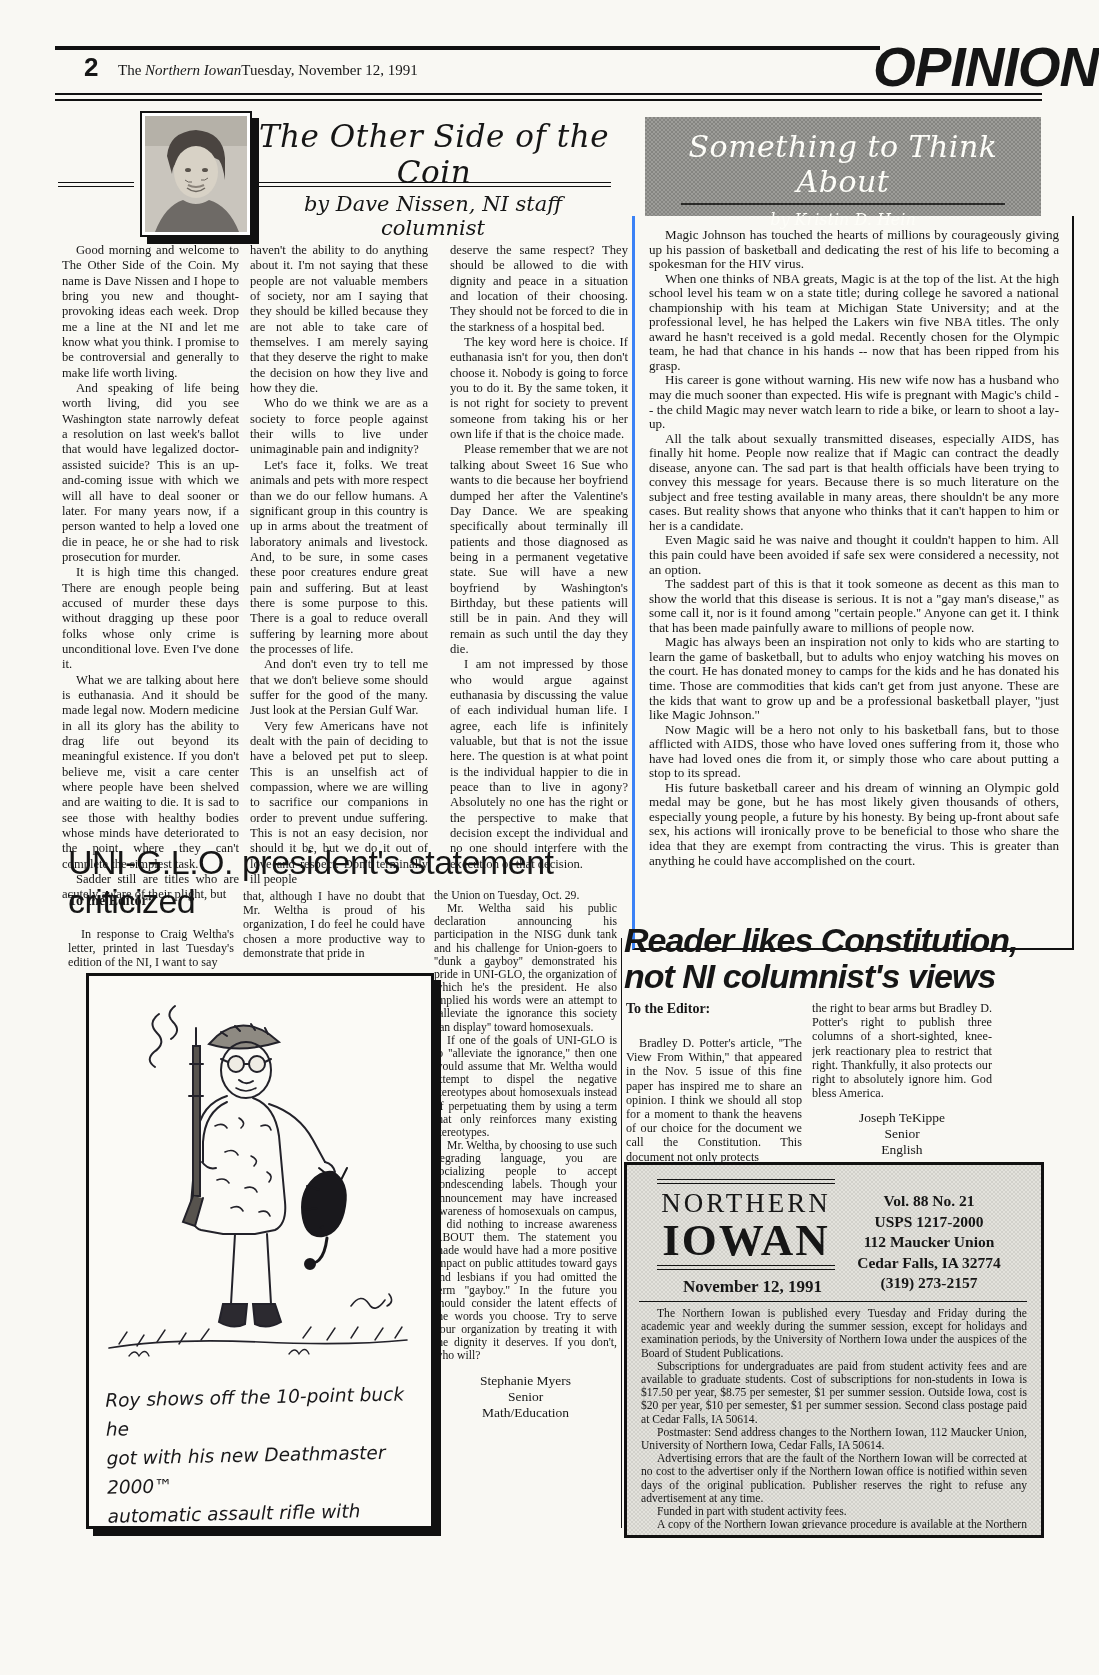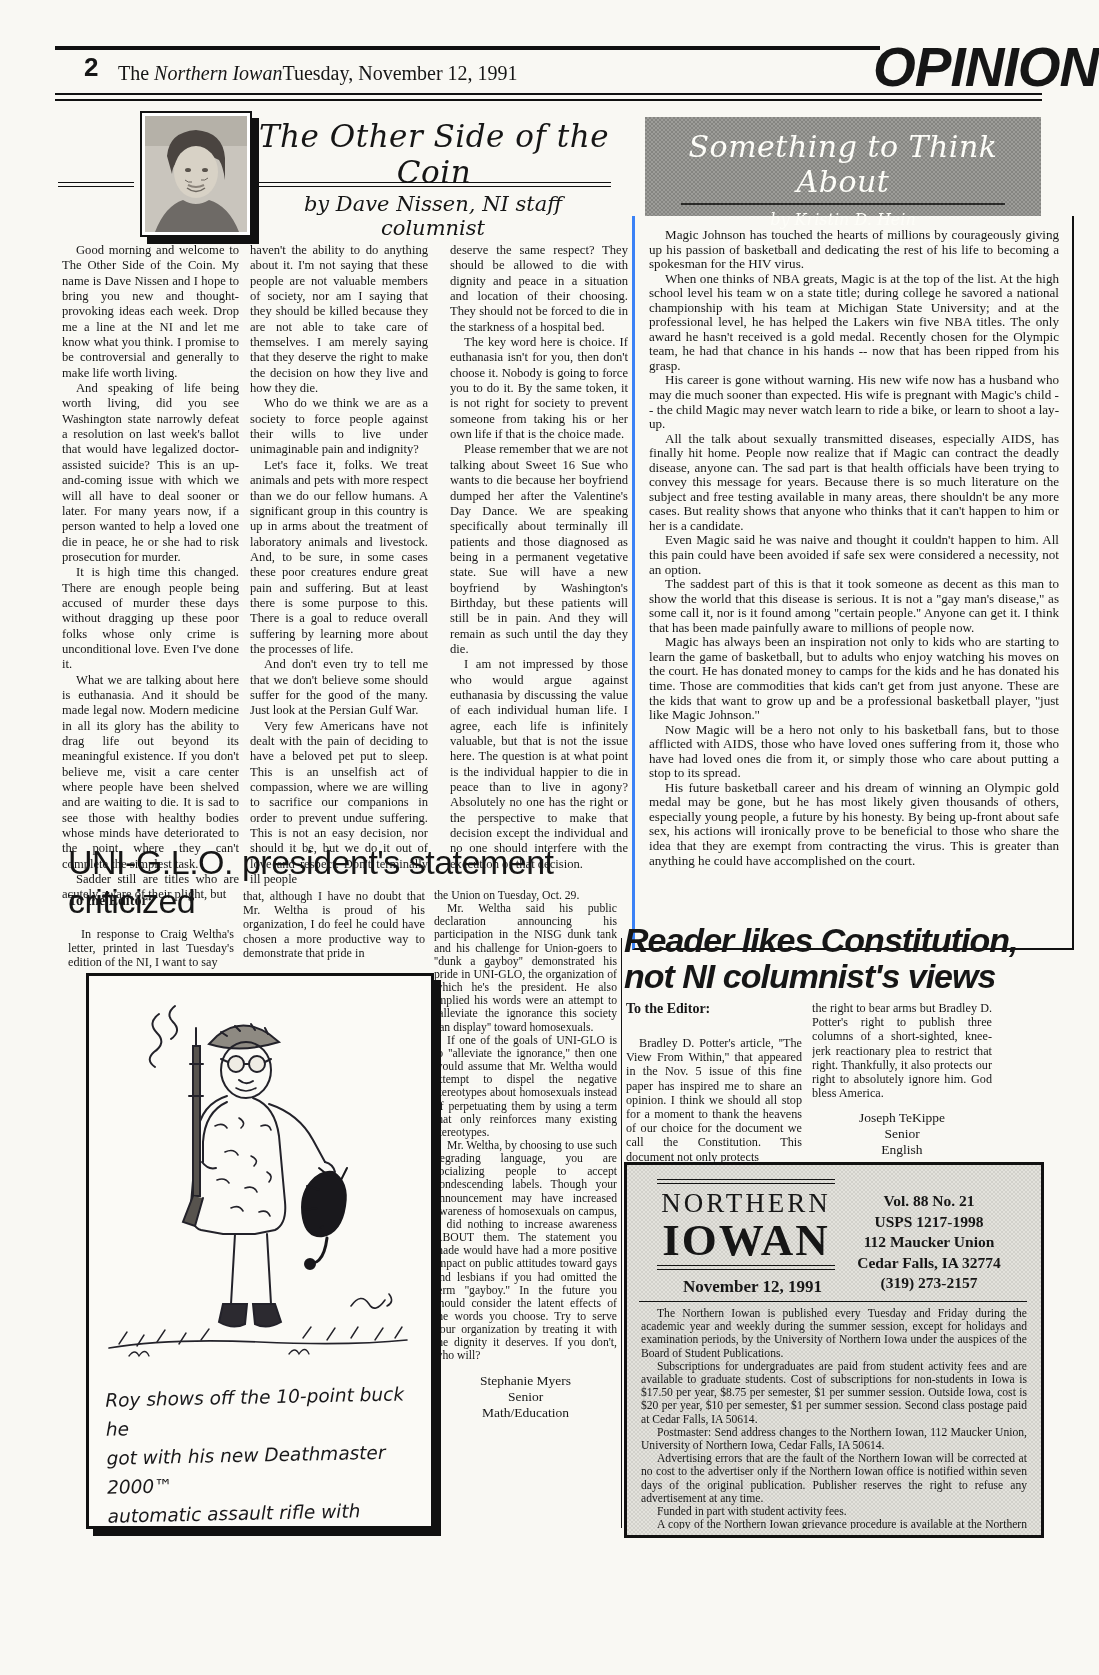--- a/index.html
+++ b/index.html
@@ -5,21 +5,21 @@
   html,body{margin:0;padding:0;background:#e8e6e0;}
   .page{position:relative;width:1099px;height:1675px;background:#f9f8f3;margin:0 auto;
         font-family:"Liberation Serif",serif;color:#161616;overflow:hidden;}
   .abs{position:absolute;}
   .rule{background:#111;}
   .drule{border-top:1px solid #111;border-bottom:1px solid #111;height:3px;}
   .thickdrule{border-top:2px solid #111;border-bottom:2px solid #111;height:4px;}
 
   
   .pagenum{font-family:"Liberation Sans",sans-serif;font-weight:bold;font-size:26px;}
-  .issueline{font-size:20px;}
+  .issueline{font-size:15px;}
   .issueline .papername{font-style:italic;}
   .opinion{font-family:"Liberation Sans",sans-serif;font-weight:bold;font-style:italic;
            font-size:55px;letter-spacing:-1px;}
 
   
   .photo-frame{box-shadow:7px 7px 0 #111;background:#fff;border:2px solid #111;padding:3px;}
   .coin-title{font-family:"DejaVu Serif",serif;font-style:italic;font-size:31px;text-align:center;letter-spacing:.5px;}
   .coin-byline{font-family:"DejaVu Serif",serif;font-style:italic;font-size:21px;text-align:center;}
 
   
@@ -232,21 +232,21 @@
   <div class="abs masthead" style="left:624px;top:1162px;width:414px;height:370px;font-family:Liberation Serif, serif;">
     <div class="abs" style="left:30px;top:14px;width:178px;">
       <div class="drule"></div>
       <div class="mh-logo1" style="margin-top:4px;">NORTHERN</div>
       <div class="mh-logo2">IOWAN</div>
       <div class="drule" style="margin-top:4px;"></div>
     </div>
     <div class="abs mh-date" style="left:56px;top:112px;">November 12, 1991</div>
     <div class="abs mh-info" style="right:14px;top:26px;width:196px;">
       <div>Vol. 88 No. 21</div>
-      <div>USPS 1217-1998</div>
+      <div>USPS 1217-2000</div>
       <div>112 Maucker Union</div>
       <div>Cedar Falls, IA 32774</div>
       <div>(319) 273-2157</div>
     </div>
     <div class="abs rule" style="left:12px;top:136px;width:388px;height:1px;"></div>
     <div class="abs mh-paras" style="left:14px;top:142px;width:386px;height:222px;">
       <p>The Northern Iowan is published every Tuesday and Friday during the academic year and weekly during the summer session, except for holidays and examination periods, by the University of Northern Iowa under the auspices of the Board of Student Publications.</p>
       <p>Subscriptions for undergraduates are paid from student activity fees and are available to graduate students. Cost of subscriptions for non-students in Iowa is $17.50 per year, $8.75 per semester, $1 per summer session. Outside Iowa, cost is $20 per year, $10 per semester, $1 per summer session. Second class postage paid at Cedar Falls, IA 50614.</p>
       <p>Postmaster: Send address changes to the Northern Iowan, 112 Maucker Union, University of Northern Iowa, Cedar Falls, IA 50614.</p>
       <p>Advertising errors that are the fault of the Northern Iowan will be corrected at no cost to the advertiser only if the Northern Iowan office is notified within seven days of the original publication. Publisher reserves the right to refuse any advertisement at any time.</p>

